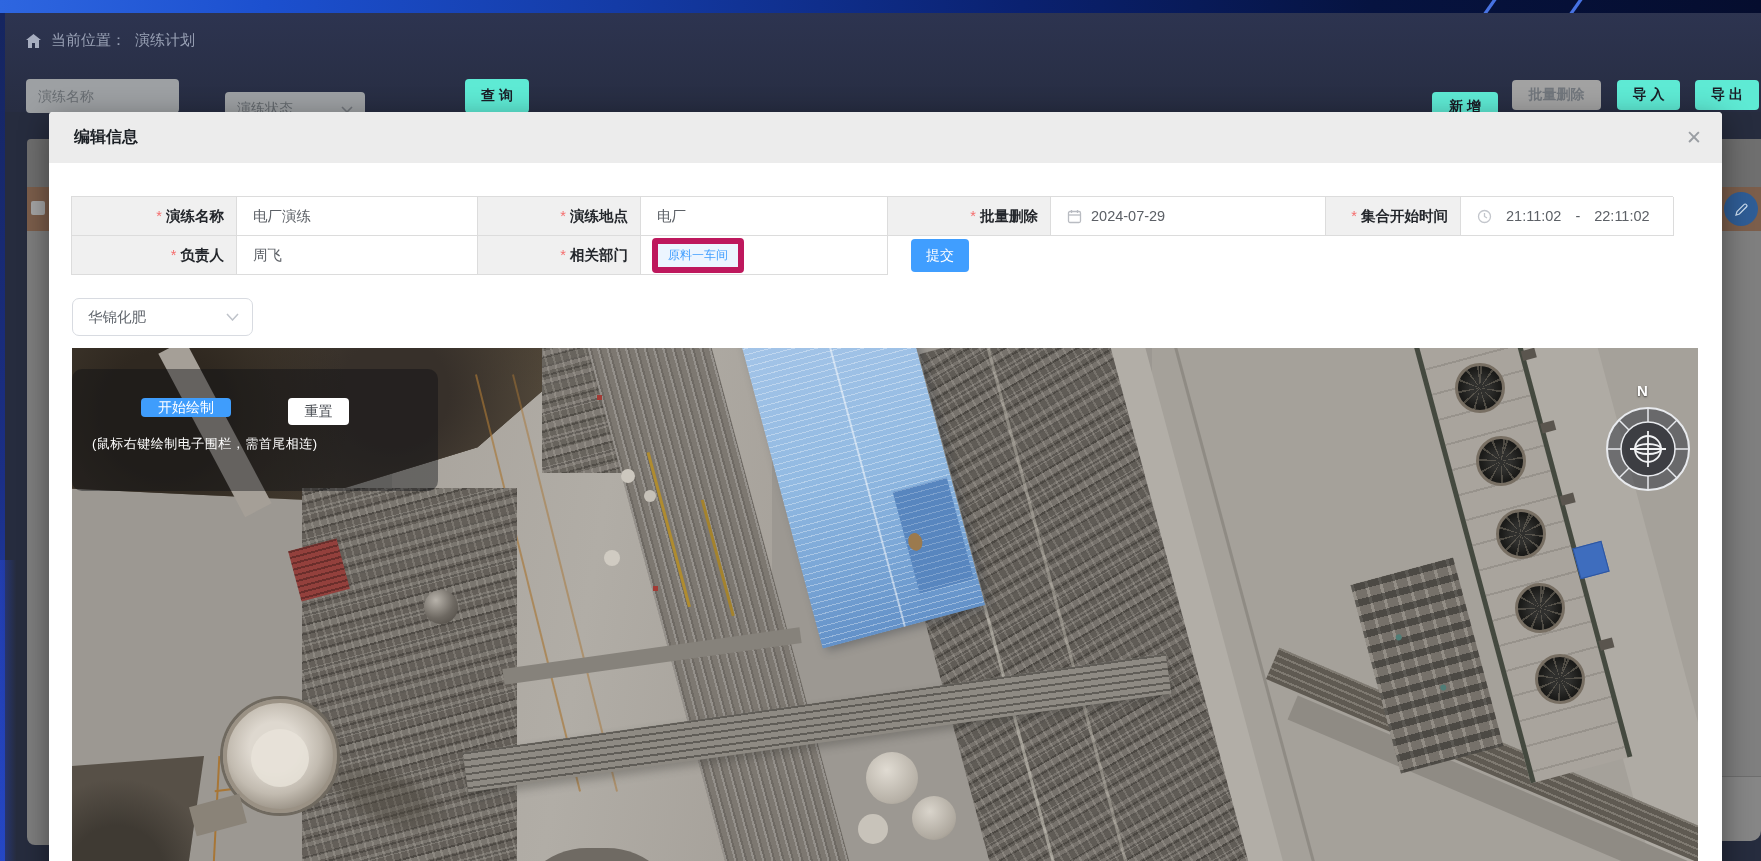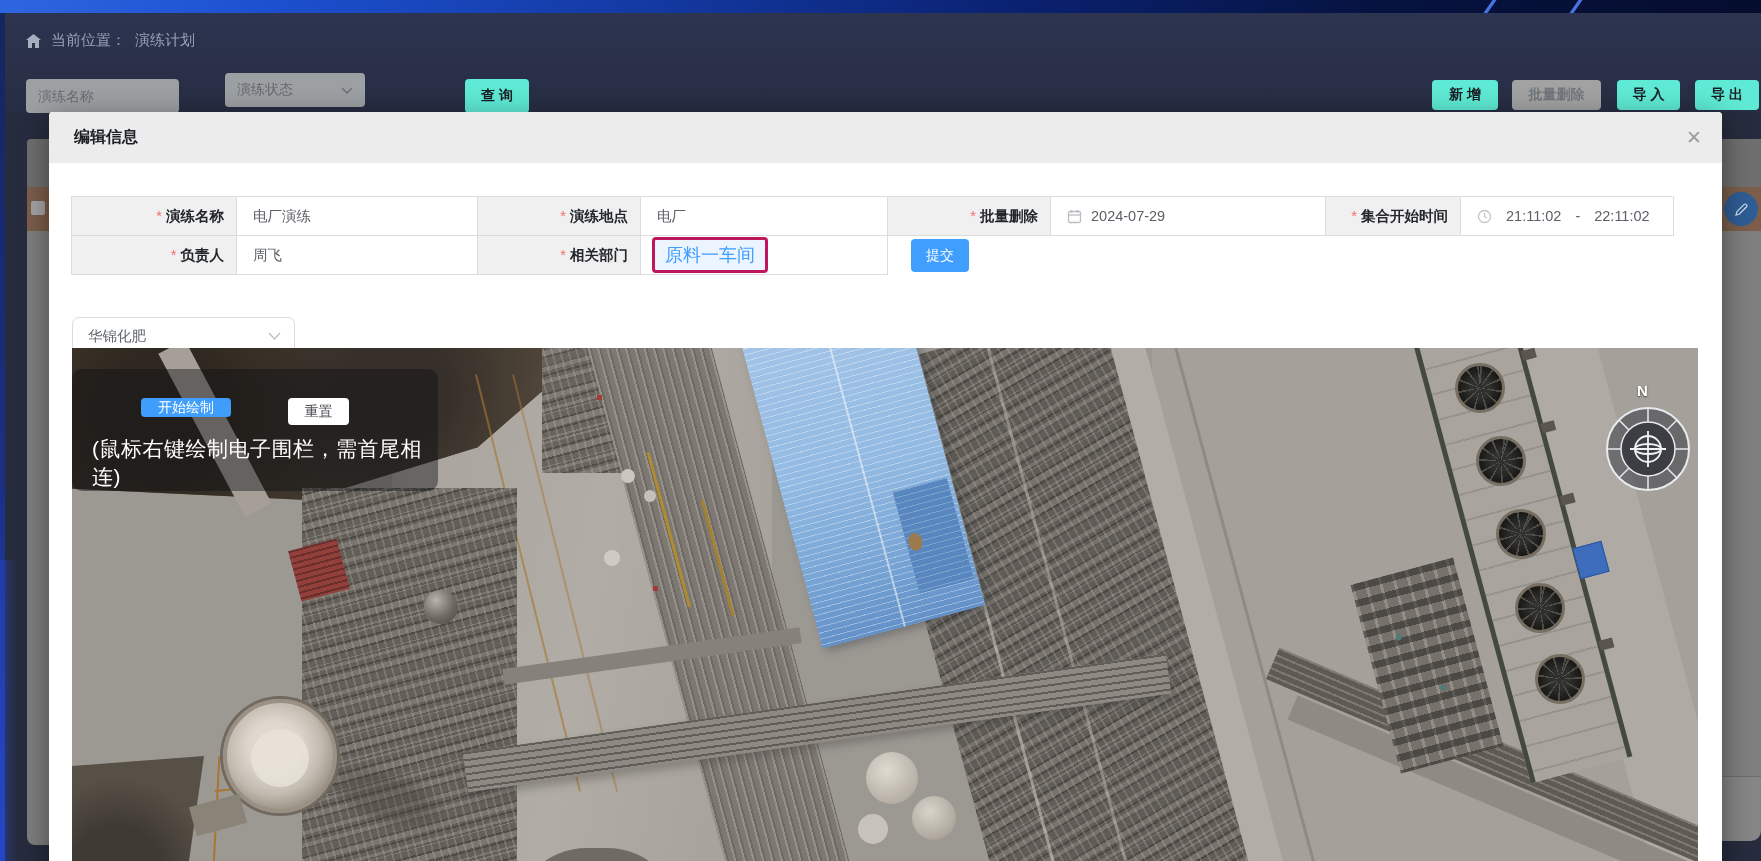--- a/index.html
+++ b/index.html
@@ -10,27 +10,27 @@
   .topbar{left:0;top:0;width:1761px;height:13px;
     background:linear-gradient(90deg,#2e66e0 0%,#1c50cf 15%,#143ba6 35%,#0a2170 58%,#061340 78%,#050d2e 100%);}
   .streak{top:0;width:4px;height:13px;background:#4f7df5;transform:skewX(-35deg);opacity:.9;}
   .navarea{left:0;top:13px;width:1761px;height:99px;background:linear-gradient(180deg,#2d3450,#272d42);}
   .edge-blue{left:0;top:13px;height:848px;width:5px;background:linear-gradient(180deg,#15255f 0%,#1b2f86 55%,#2247c2 100%);}
   .edge-glow{left:0;top:560px;height:301px;width:16px;background:linear-gradient(90deg,rgba(40,70,200,.5),rgba(40,70,200,0));}
   .crumbs{left:25px;top:31px;display:flex;align-items:center;gap:9px;color:#99a1b5;font-size:15px;}
   .f-input{left:26px;top:79px;width:153px;height:34px;background:#9da0a3;border:none;border-radius:4px;
     padding:0 12px;font-size:14px;color:#4d5156;outline:none;}
   .f-input::placeholder{color:#686d72;}
-  .f-select{left:225px;top:73px;width:140px;height:34px;background:#9da0a3;border-radius:4px;
+  .f-select{left:225px;top:92px;width:140px;height:34px;background:#9da0a3;border-radius:4px;
     display:flex;align-items:center;justify-content:space-between;padding:0 12px;color:#63686d;font-size:14px;}
   .btn{display:flex;align-items:center;justify-content:center;border-radius:4px;font-size:14px;
     font-weight:bold;color:#1a1d26;cursor:pointer;}
   .olive{background:#5eead4;}
   .btn-query{left:465px;top:79px;width:64px;height:34px;}
-  .btn-add{left:1432px;top:80px;width:66px;height:30px;}
+  .btn-add{left:1432px;top:92px;width:66px;height:30px;}
   .btn-del{left:1512px;top:80px;width:89px;height:30px;background:#a2a2a2;color:#71767c;}
   .btn-imp{left:1617px;top:80px;width:63px;height:30px;}
   .btn-exp{left:1695px;top:80px;width:64px;height:30px;}
   
   .tl-head{left:27px;top:139px;width:22px;height:48px;background:#6f6f6f;border-top-left-radius:4px;}
   .tl-row{left:27px;top:187px;width:22px;height:44px;background:#7c5e4b;}
   .tl-cb{left:31px;top:201px;width:14px;height:14px;background:#a6a6a6;border-radius:2px;}
   .tl-body{left:27px;top:231px;width:22px;height:614px;background:#7f7f7f;border-bottom-left-radius:8px;}
   .tr-head{left:1722px;top:139px;width:39px;height:48px;background:#6f6f6f;}
   .tr-row{left:1722px;top:187px;width:39px;height:44px;background:#7c5e4b;}
@@ -50,36 +50,36 @@
     grid-template-columns:165px 241px 163px 247px 163px 275px 135px 213px;grid-auto-rows:39px;
     border-top:1px solid #dcdcdc;border-left:1px solid #dcdcdc;font-size:14.5px;}
   .cell{border-right:1px solid #dcdcdc;border-bottom:1px solid #dcdcdc;box-sizing:border-box;
     display:flex;align-items:center;overflow:hidden;}
   .lab{background:#f0f0f0;justify-content:flex-end;padding-right:12px;font-weight:bold;color:#23262b;}
   .req{color:#f56c6c;margin-right:4px;font-weight:normal;}
   .val{background:#fff;padding-left:16px;color:#5c6066;gap:9px;}
   .filler{grid-column:5/9;display:flex;align-items:center;}
   .submit{margin-left:23px;width:58px;height:33px;background:#409eff;color:#fff;border-radius:4px;
     display:flex;align-items:center;justify-content:center;font-size:14px;cursor:pointer;}
-  .tag{background:#ecf5ff;border:3px solid #be185d;color:#409eff;font-size:18px;padding:3px 10px;border-radius:4px;}
-  .site-select{left:23px;top:135px;width:223px;height:38px;border:1px solid #d8dbe1;border-radius:7px;
-    display:flex;align-items:center;justify-content:space-between;padding:0 13px 0 15px;color:#5f646b;font-size:14.5px;cursor:pointer;margin-top:19px;}
+  .tag{background:#ecf5ff;border:6px solid #be185d;color:#409eff;font-size:12px;padding:3px 10px;border-radius:4px;}
+  .site-select{left:23px;top:135px;width:181px;height:38px;border:1px solid #d8dbe1;border-radius:7px;
+    display:flex;align-items:center;justify-content:space-between;padding:0 13px 0 15px;color:#5f646b;font-size:14.5px;cursor:pointer;}
   
   .map{left:23px;top:185px;width:1626px;height:575px;overflow:hidden;background:#9c9892;}
   .m{position:absolute;box-sizing:border-box;}
   .pipes{background-image:
     repeating-linear-gradient(75deg, rgba(235,230,220,.16) 0 2px, rgba(0,0,0,0) 2px 8px),
     repeating-linear-gradient(-15deg, rgba(20,18,15,.28) 0 2px, rgba(0,0,0,0) 2px 9px),
     repeating-linear-gradient(-15deg, rgba(255,255,255,.08) 0 6px, rgba(0,0,0,.1) 6px 14px);}
   .panel{left:0;top:21px;width:366px;height:122px;background:rgba(12,14,18,.42);border-radius:10px;z-index:30;}
   .draw-btn{left:69px;top:29px;width:90px;height:19px;background:#3f9dfc;border-radius:4px;color:#fff;
     font-size:14px;display:flex;align-items:center;justify-content:center;cursor:pointer;}
   .reset-btn{left:216px;top:29px;width:61px;height:27px;background:#fff;border-radius:4px;color:#4a4e54;
     font-size:14px;display:flex;align-items:center;justify-content:center;cursor:pointer;}
-  .hint{left:20px;top:66px;color:#fff;font-size:21px;letter-spacing:.5px;}
+  .hint{left:20px;top:66px;color:#fff;font-size:13px;letter-spacing:.5px;}
   .compass{left:1532px;top:57px;z-index:30;}
   .compass-n{left:1565px;top:34px;z-index:30;color:#fff;font-weight:bold;font-size:15px;text-shadow:0 1px 2px rgba(0,0,0,.6);}
 </style>
 </head>
 <body>
 
 <div class="abs topbar">
   <div class="abs streak" style="left:1488px;"></div>
   <div class="abs streak" style="left:1574px;"></div>
 </div>

